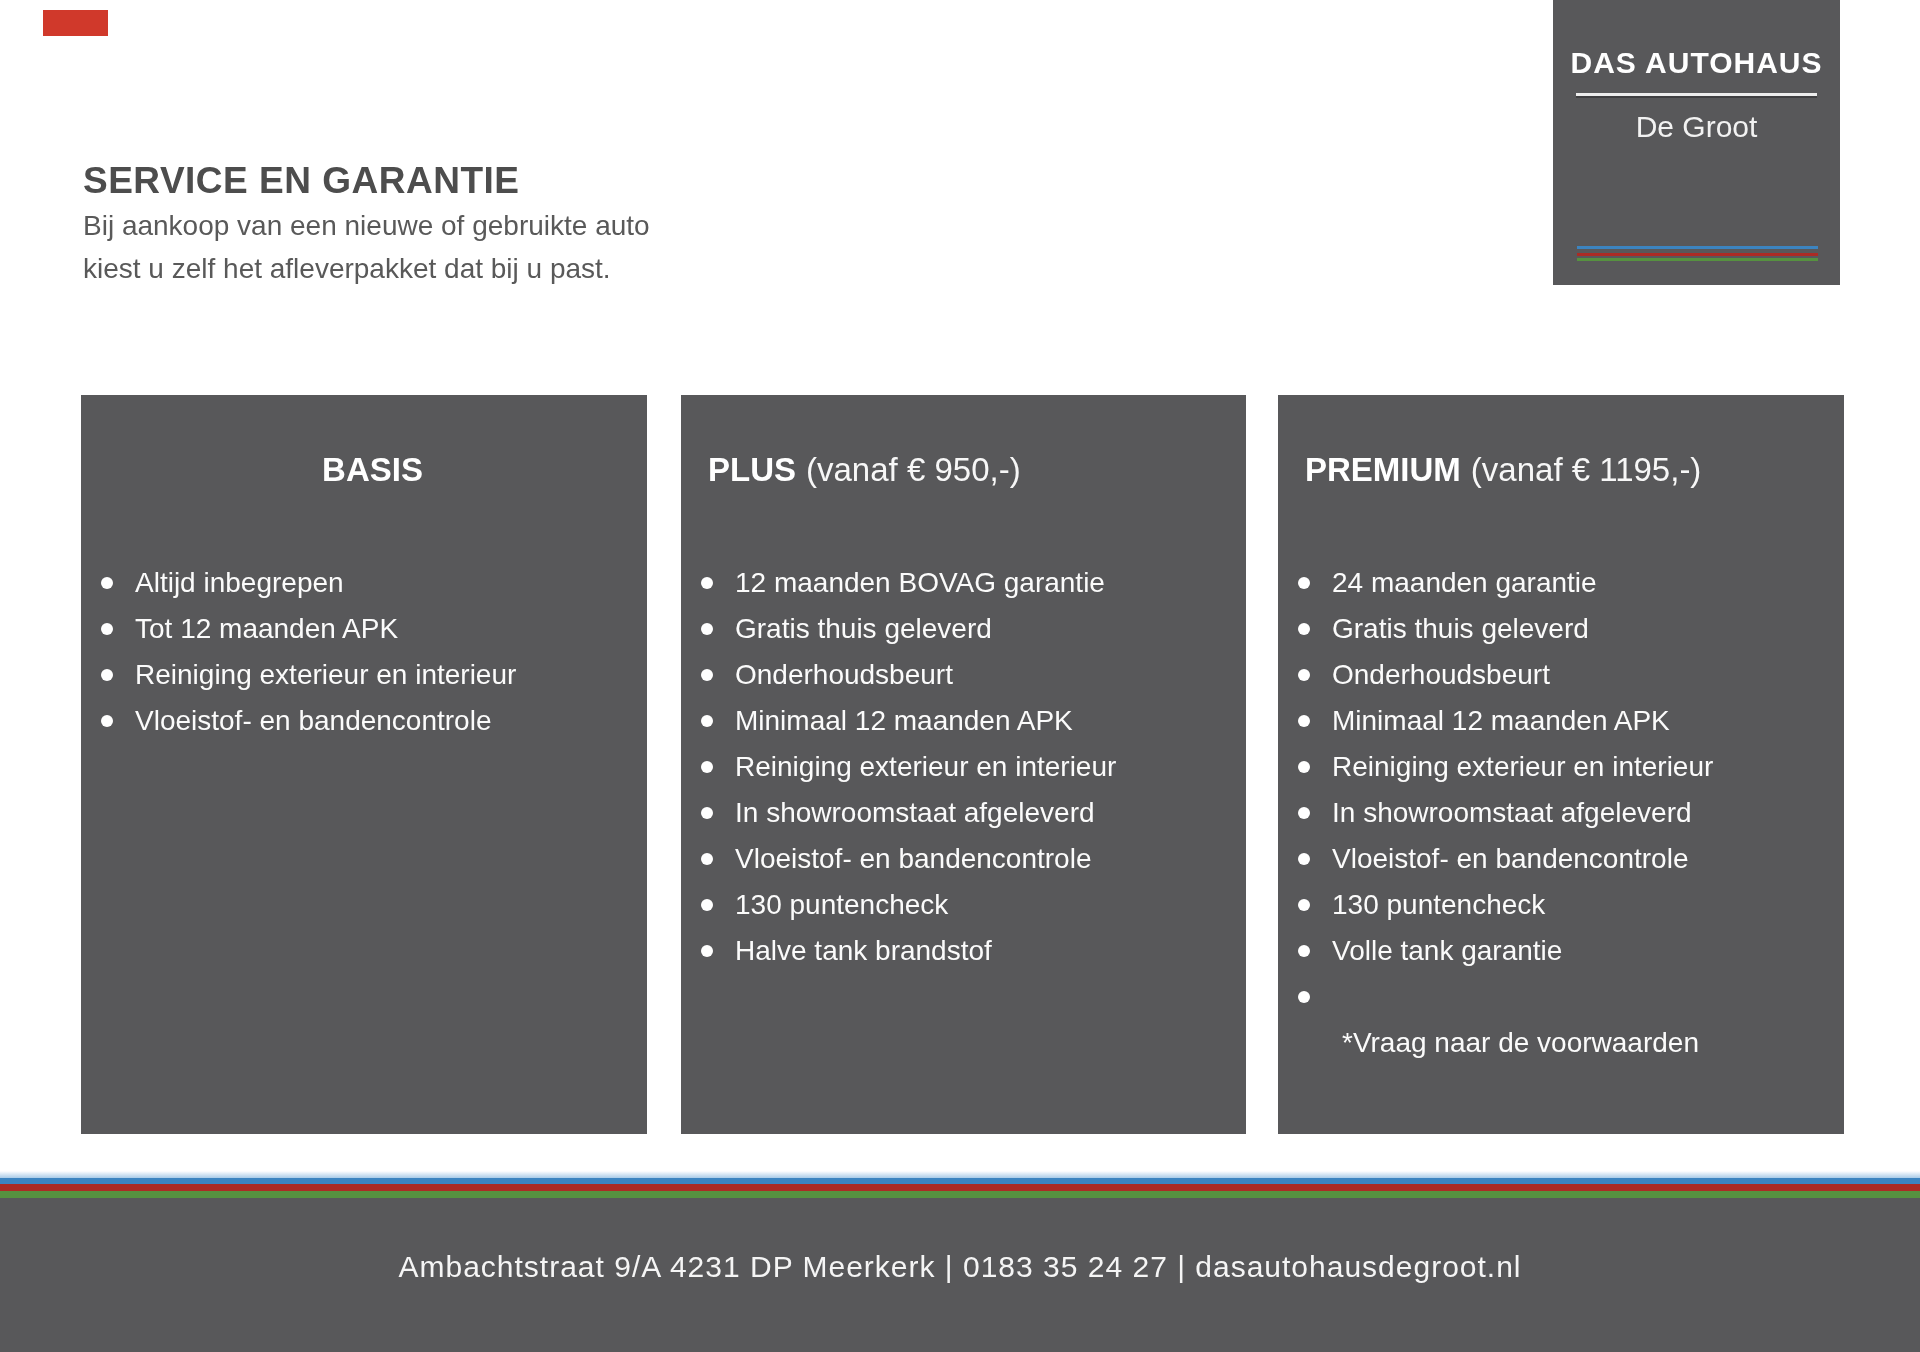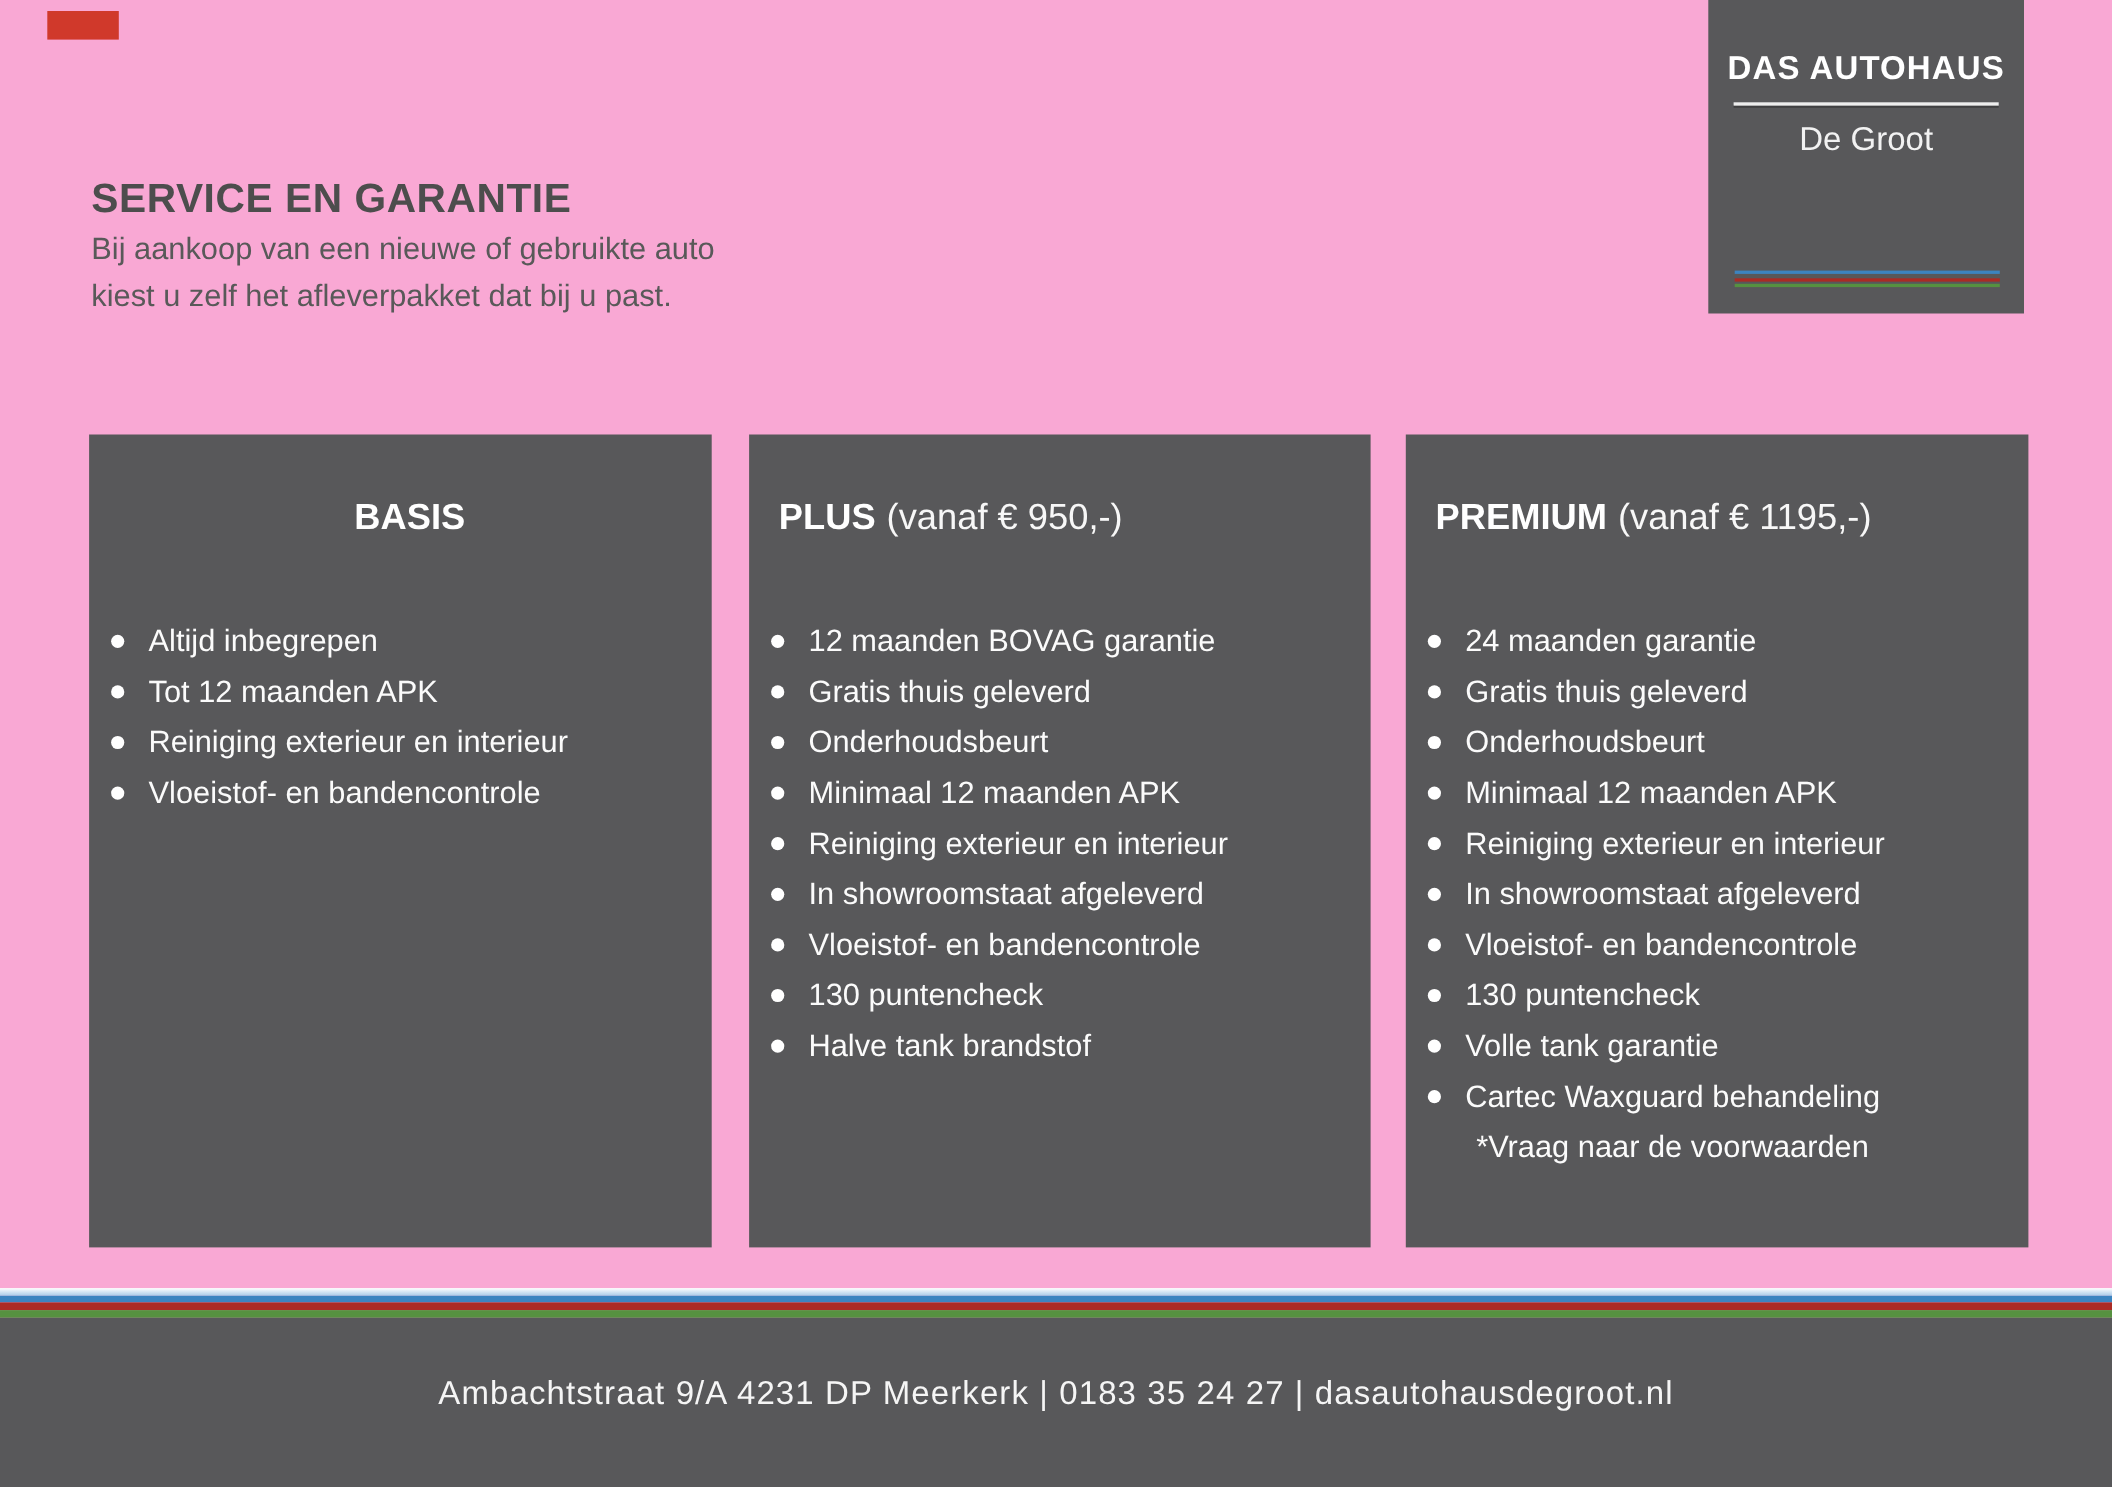--- a/index.html
+++ b/index.html
@@ -1,18 +1,18 @@
 <!DOCTYPE html>
 <html style="--panel: #58585a; --marker: #d0392b; --stripe-blue: #3c84c0; --stripe-red: #ab2b25; --stripe-green: #569140; --title-ink: #4d4d4d;"><head>
 <meta charset="utf-8">
 <style>
   html,body{margin:0;padding:0;background:#e6e6e6;}
   .page{
     position:relative;width:1920px;height:1352px;overflow:hidden;
-    background:#f9a8d4;font-family:"Liberation Sans",sans-serif;
+    background:#ffffff;font-family:"Liberation Sans",sans-serif;
   }
   .abs{position:absolute;}
 
   
   .red-marker{left:43px;top:10px;width:65px;height:26px;background:var(--marker,#d0392b);}
 
   
   .logo-box{left:1553px;top:0;width:287px;height:285px;background:var(--panel,#58585a);}
   .logo-title{margin:46px 10px 0;text-align:center;font-size:30px;font-weight:bold;
               letter-spacing:1px;color:#ffffff;white-space:nowrap;}
@@ -184,21 +184,20 @@
         <li>
           <span class="dot"></span>
           <span>130 puntencheck</span>
         </li>
         <li>
           <span class="dot"></span>
           <span>Volle tank garantie</span>
         </li>
         <li>
           <span class="dot"></span>
-          <span>Cartec Waxguard behandeling</span>
         </li>
       </ul>
     <div class="card-note">*Vraag naar de voorwaarden</div>
   </section>
 
   <div class="abs stripe stripe-fade"></div>
   <div class="abs stripe stripe-blue"></div>
   <div class="abs stripe stripe-red"></div>
   <div class="abs stripe stripe-green"></div>
 

